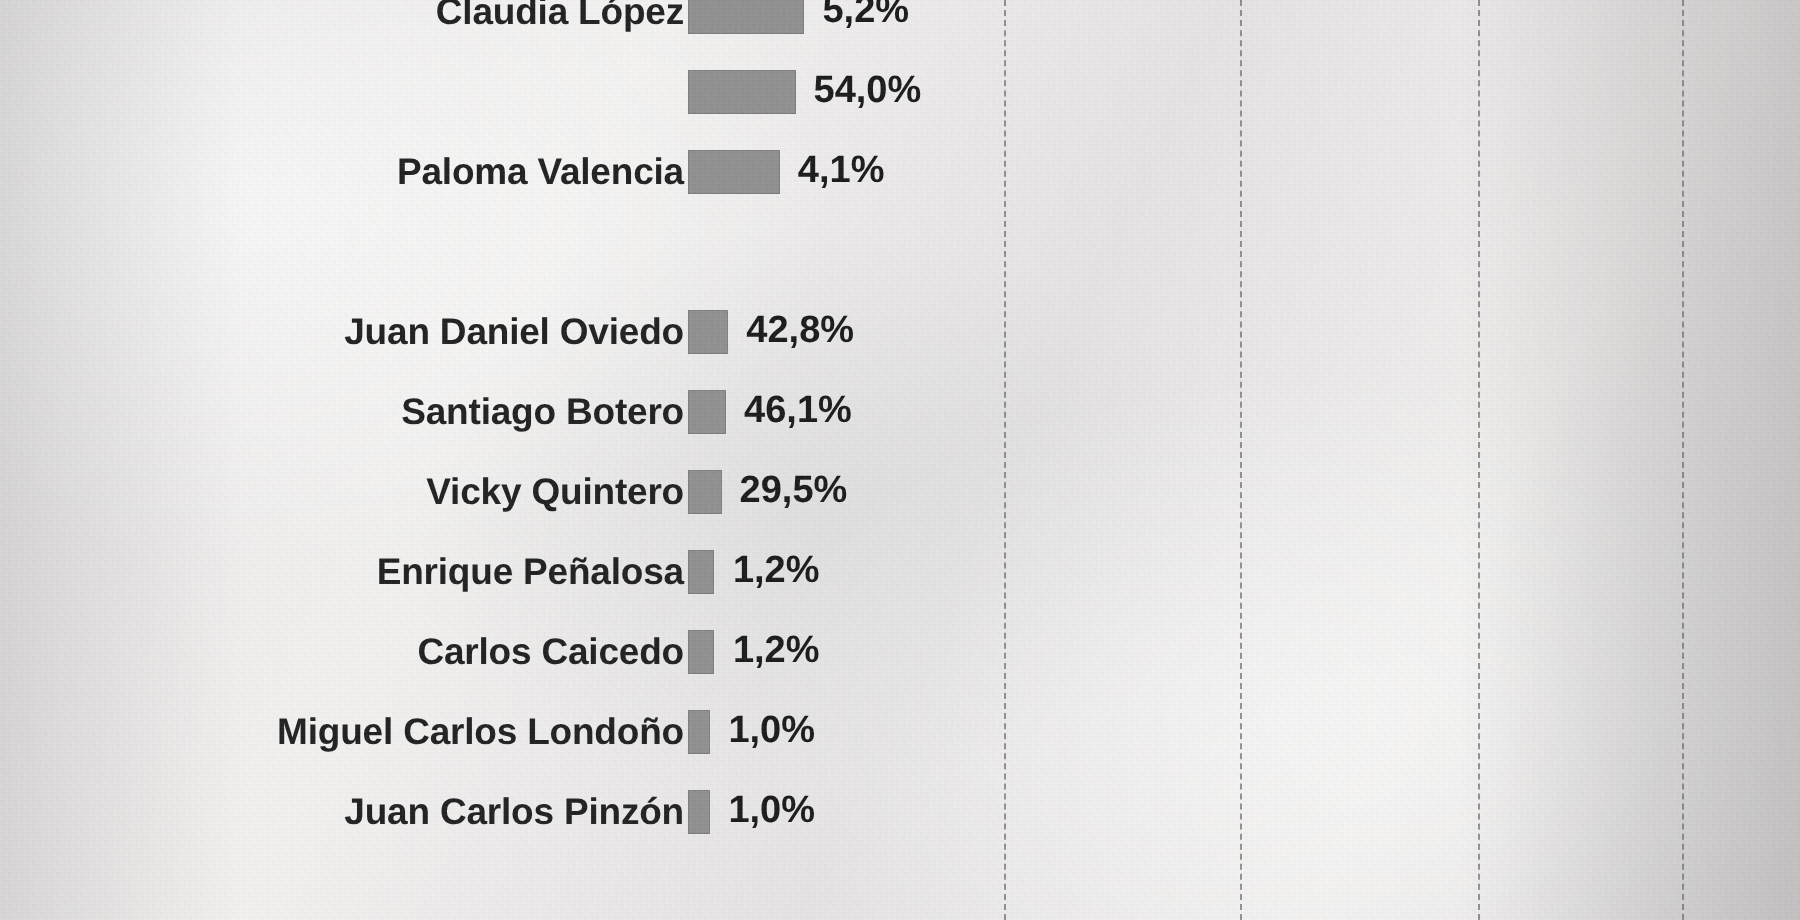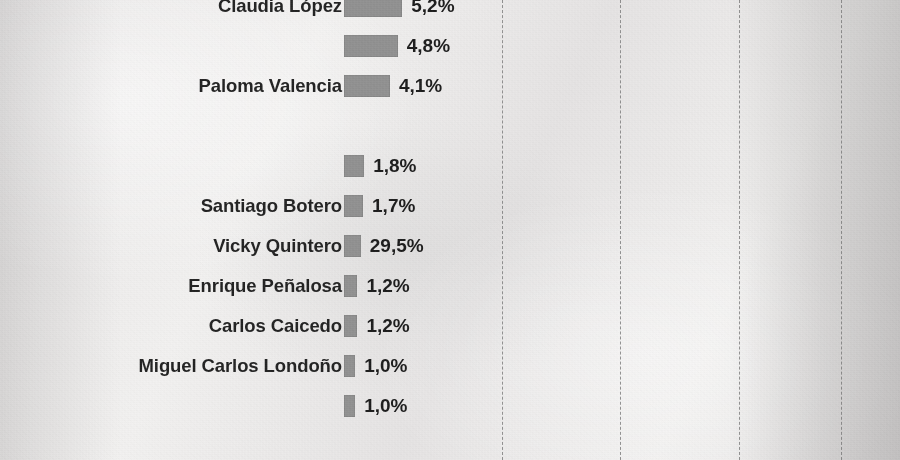--- a/index.html
+++ b/index.html
@@ -123,43 +123,44 @@
       <div class="row">
         <div class="row-label">Claudia López</div>
         <div class="bar-wrap">
           <div class="bar" style="width: 58.24px; background: rgb(141, 141, 141);"></div>
           <div class="bar-value">5,2%</div>
         </div>
       </div>
       <div class="row">
         <div class="bar-wrap">
           <div class="bar" style="width: 53.76px; background: rgb(141, 141, 141);"></div>
-          <div class="bar-value">4,8%</div>
+          <div class="bar-value">54,0%</div>
         </div>
       </div>
       <div class="row">
         <div class="row-label">Paloma Valencia</div>
         <div class="bar-wrap">
           <div class="bar" style="width: 45.92px; background: rgb(141, 141, 141);"></div>
           <div class="bar-value">4,1%</div>
         </div>
       </div>
       <div class="row">
       </div>
       <div class="row">
+        <div class="row-label">Juan Daniel Oviedo</div>
         <div class="bar-wrap">
           <div class="bar" style="width: 20.16px; background: rgb(141, 141, 141);"></div>
-          <div class="bar-value">1,8%</div>
+          <div class="bar-value">42,8%</div>
         </div>
       </div>
       <div class="row">
         <div class="row-label">Santiago Botero</div>
         <div class="bar-wrap">
           <div class="bar" style="width: 19.04px; background: rgb(141, 141, 141);"></div>
-          <div class="bar-value">1,7%</div>
+          <div class="bar-value">46,1%</div>
         </div>
       </div>
       <div class="row">
         <div class="row-label">Vicky Quintero</div>
         <div class="bar-wrap">
           <div class="bar" style="width: 16.8px; background: rgb(141, 141, 141);"></div>
           <div class="bar-value">29,5%</div>
         </div>
       </div>
       <div class="row">
@@ -177,20 +178,21 @@
         </div>
       </div>
       <div class="row">
         <div class="row-label">Miguel Carlos Londoño</div>
         <div class="bar-wrap">
           <div class="bar" style="width: 11.2px; background: rgb(141, 141, 141);"></div>
           <div class="bar-value">1,0%</div>
         </div>
       </div>
       <div class="row">
+        <div class="row-label">Juan Carlos Pinzón</div>
         <div class="bar-wrap">
           <div class="bar" style="width: 11.2px; background: rgb(141, 141, 141);"></div>
           <div class="bar-value">1,0%</div>
         </div>
       </div>
     </div>
 
   <div id="noise-overlay"></div>
 </div>
 

